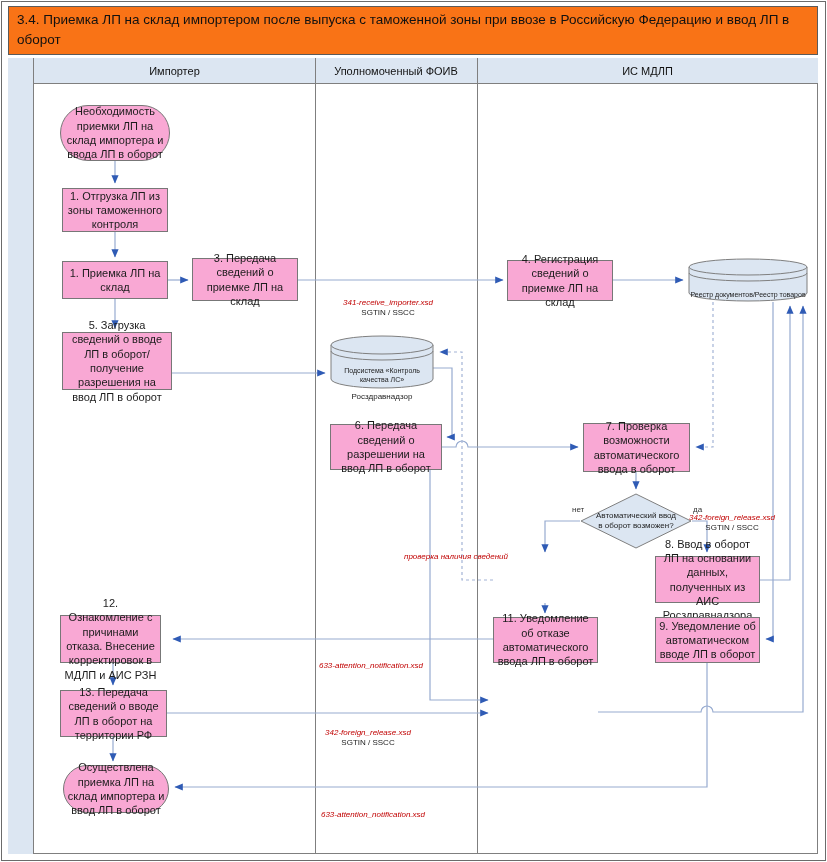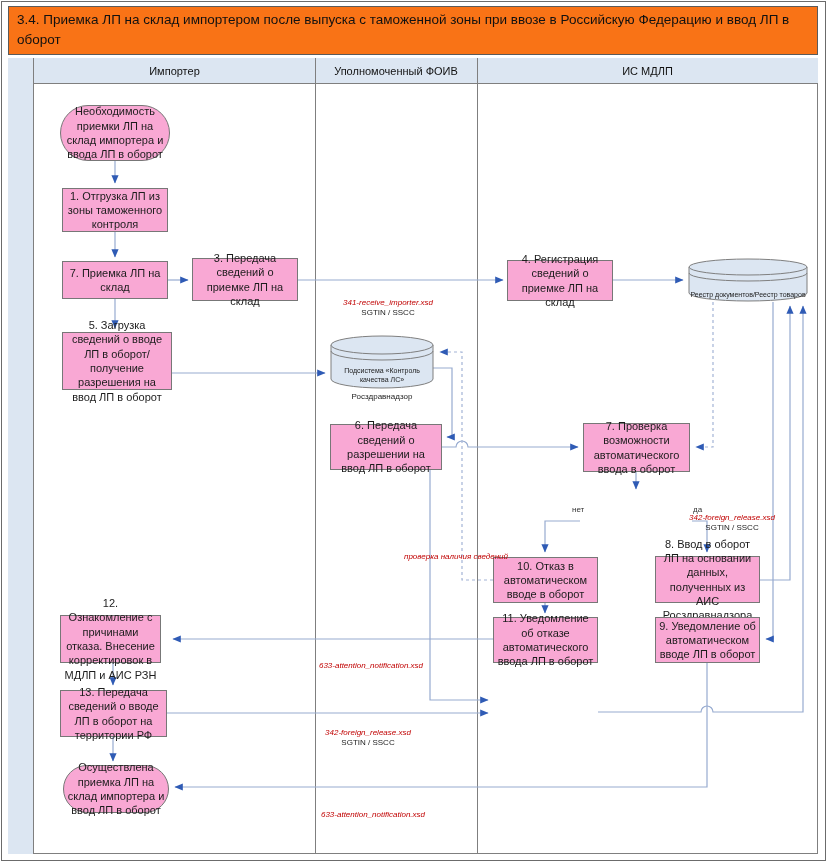--- a/index.html
+++ b/index.html
@@ -74,21 +74,21 @@
     <path class="conn" d="M760 580 L790 580 L790 306" marker-end="url(#ah)"></path>
     <path class="conn" d="M773 302 L773 639 L766 639" marker-end="url(#ah)"></path>
     <path class="conn" d="M707 663 L707 787 L175 787" marker-end="url(#ah)"></path>
     <path class="conn" d="M598 712 L701 712 A6 6 0 0 1 713 712 L803 712 L803 306" marker-end="url(#ah)"></path>
     <path class="conn" d="M113 737 L113 761" marker-end="url(#ah)"></path>
     <path class="conn dash" d="M493 580 L462 580 L462 352 L440 352" marker-end="url(#ah)"></path>
   </svg>
 
   <div class="abs box oval" style="left:60px;top:105px;width:110px;height:56px;">Необходимость приемки ЛП на склад импортера и ввода ЛП в оборот</div>
   <div class="abs box" style="left:62px;top:188px;width:106px;height:44px;">1. Отгрузка ЛП из зоны таможенного контроля</div>
-  <div class="abs box" style="left:62px;top:261px;width:106px;height:38px;">7. Приемка ЛП на склад</div>
+  <div class="abs box" style="left:62px;top:261px;width:106px;height:38px;">1. Приемка ЛП на склад</div>
   <div class="abs box" style="left:192px;top:258px;width:106px;height:43px;">3. Передача сведений о приемке ЛП на склад</div>
   <div class="abs box" style="left:62px;top:332px;width:110px;height:58px;">5. Загрузка сведений о вводе ЛП в оборот/ получение разрешения на ввод ЛП в оборот</div>
   <div class="abs box" style="left:60px;top:615px;width:101px;height:48px;">12. Ознакомление с причинами отказа. Внесение корректировок в МДЛП и АИС РЗН</div>
   <div class="abs box" style="left:60px;top:690px;width:107px;height:47px;">13. Передача сведений о вводе ЛП в оборот на территории РФ</div>
   <div class="abs box oval" style="left:63px;top:765px;width:106px;height:48px;">Осуществлена приемка ЛП на склад импортера и ввод ЛП в оборот</div>
 
   <div class="abs cyl" style="left:330px;top:335px;width:104px;height:54px;">
     <svg width="104" height="54" viewBox="0 0 104 54">
       <path d="M1 10 L1 44 A51 9 0 0 0 103 44 L103 10" fill="#dce6f2" stroke="#7f7f7f"></path>
       <ellipse cx="52" cy="10" rx="51" ry="9" fill="#dce6f2" stroke="#7f7f7f"></ellipse>
@@ -103,22 +103,27 @@
   <div class="abs cyl" style="left:688px;top:258px;width:120px;height:44px;">
     <svg width="120" height="44" viewBox="0 0 120 44">
       <path d="M1 9 L1 35 A59 8 0 0 0 119 35 L119 9" fill="#dce6f2" stroke="#7f7f7f"></path>
       <ellipse cx="60" cy="9" rx="59" ry="8" fill="#dce6f2" stroke="#7f7f7f"></ellipse>
       <path d="M1 15 A59 8 0 0 0 119 15" fill="none" stroke="#7f7f7f"></path>
     </svg>
     <div class="cyl-text" style="bottom:3px;white-space:nowrap;">Реестр документов/Реестр товаров</div>
   </div>
   <div class="abs box" style="left:583px;top:423px;width:107px;height:49px;">7. Проверка возможности автоматического ввода в оборот</div>
 
+  <div class="abs dia-wrap" style="left:580px;top:493px;width:112px;height:56px;">
+    <svg width="112" height="56" viewBox="0 0 112 56">
+      <polygon points="56,1 111,28 56,55 1,28" fill="#dce6f2" stroke="#7f7f7f"></polygon>
+    </svg>
+    <div class="dia-text">Автоматический ввод в оборот возможен?</div>
+  </div>
 
-  <div class="abs box" style="left:493px;top:557px;width:105px;height:46px;">10. Отказ в автоматическом вводе в оборот</div>
   <div class="abs box" style="left:655px;top:556px;width:105px;height:47px;">8. Ввод в оборот ЛП на основании данных, полученных из АИС Росздравнадзора</div>
   <div class="abs box" style="left:493px;top:617px;width:105px;height:46px;">11. Уведомление об отказе автоматического ввода ЛП в оборот</div>
   <div class="abs box" style="left:655px;top:617px;width:105px;height:46px;">9. Уведомление об автоматическом вводе ЛП в оборот</div>
 
   <div class="abs elabel" style="left:335px;top:266px;width:106px;">
     <div class="red">341-receive_importer.xsd</div>
     <div class="blk">SGTIN / SSCC</div>
   </div>
   <div class="abs elabel" style="left:679px;top:481px;width:106px;">
     <div class="red">342-foreign_release.xsd</div>

